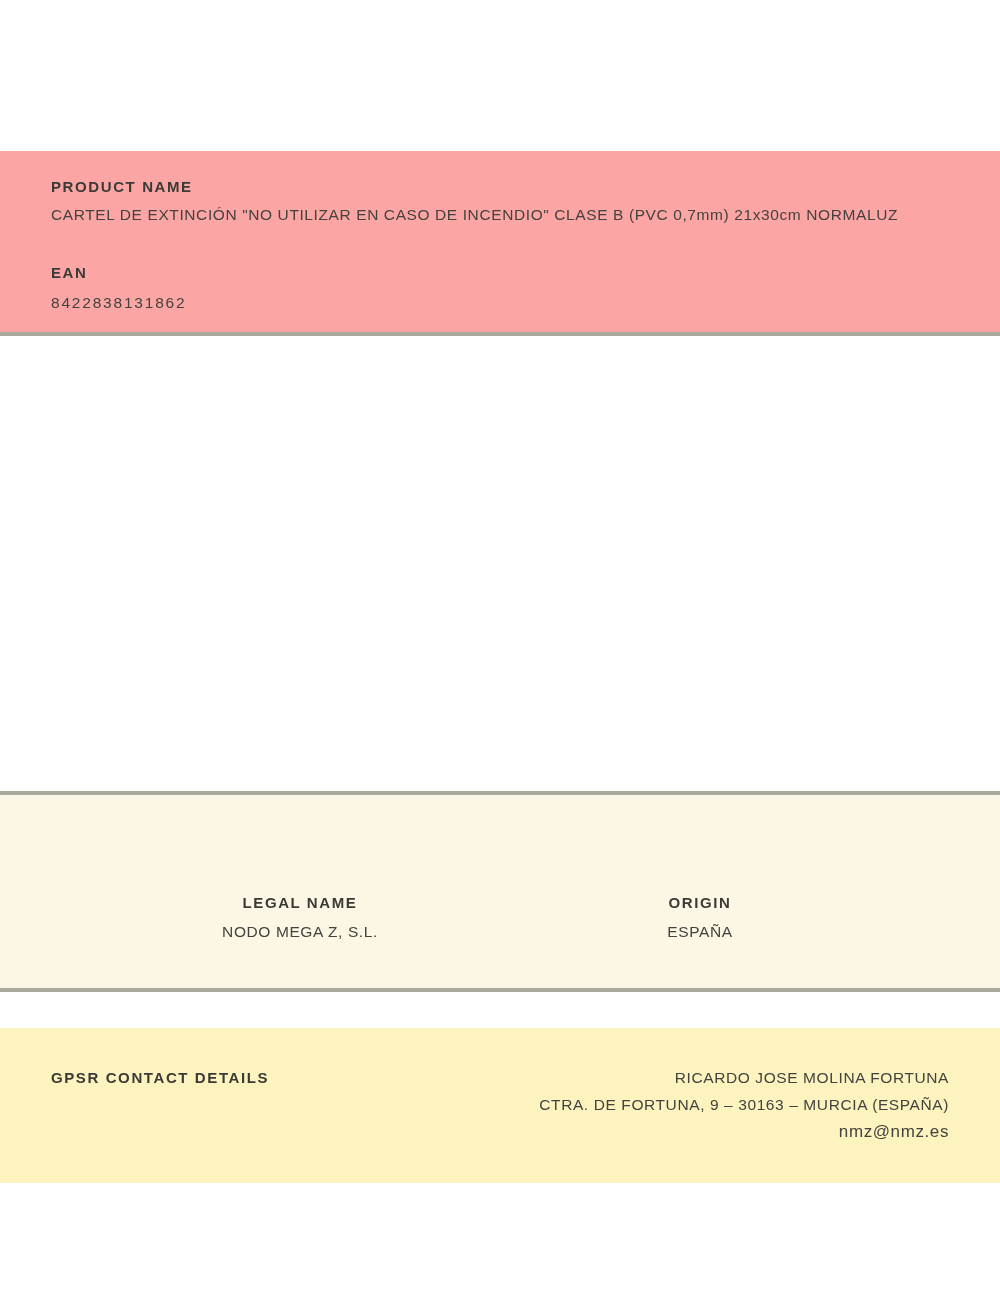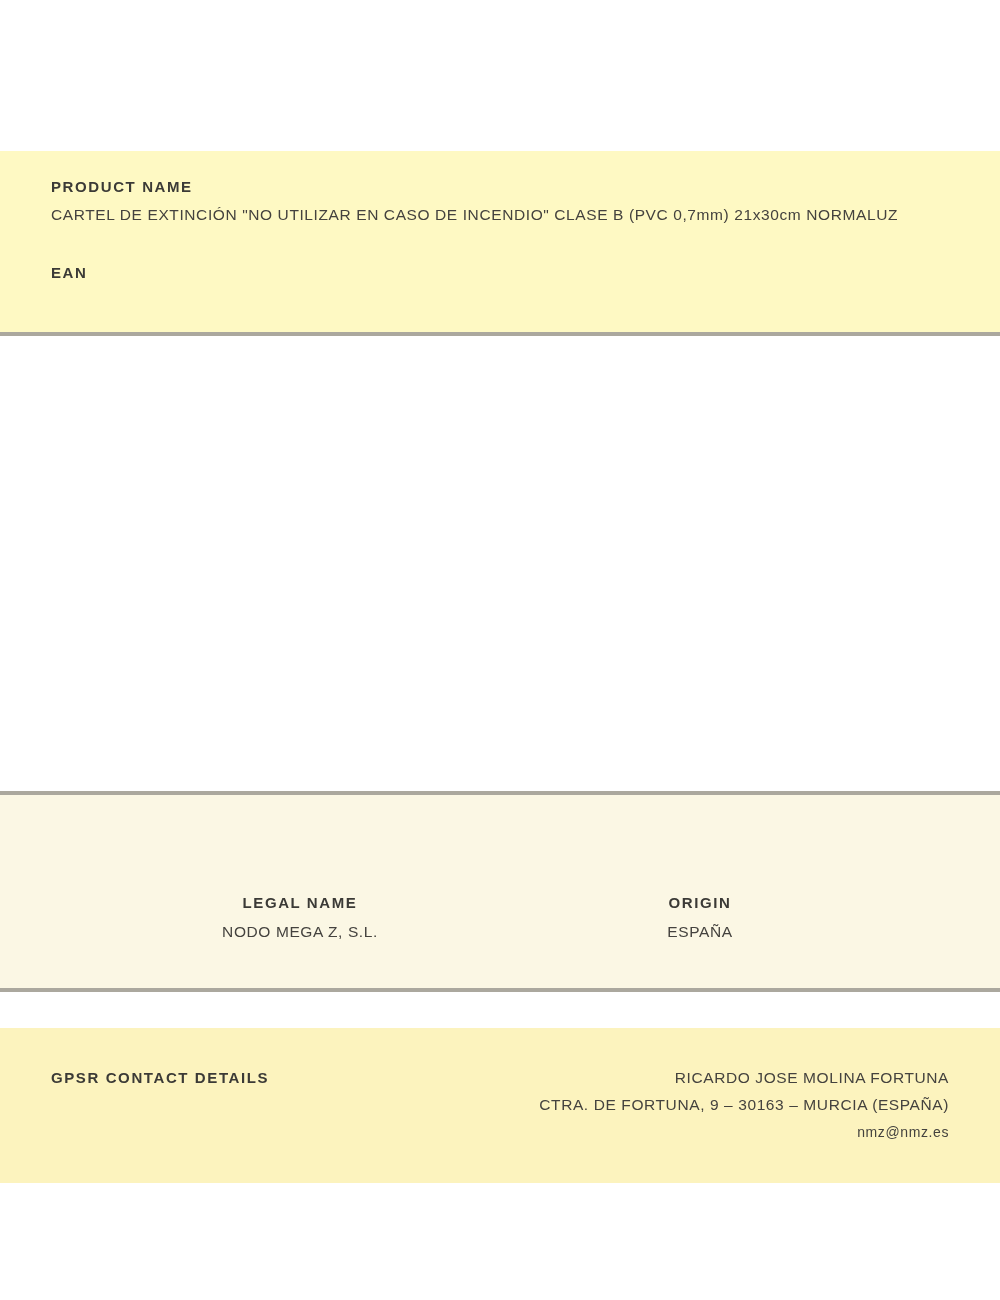--- a/index.html
+++ b/index.html
@@ -17,21 +17,21 @@
     overflow: hidden;
   }
 
   
   .section-product {
     position: absolute;
     top: 151px;
     left: 0;
     width: 1000px;
     height: 185px;
-    background: #fef9c3;
+    background: #fca5a5;
     border-bottom: 4px solid #aba89e;
     box-sizing: border-box;
     padding: 26px 51px 0 51px;
   }
 
   
   .section-trace {
     position: absolute;
     top: 791px;
     left: 0;
@@ -103,34 +103,35 @@
   .trace-value {
     margin-top: 9px;
   }
   .contact-line {
     line-height: 20px;
   }
   .contact-line + .contact-line {
     margin-top: 7px;
   }
   .contact-email {
-    font-size: 14px;
+    font-size: 17px;
     margin-top: 9px;
     letter-spacing: 0.6px;
   }
 </style>
 </head>
 <body>
 
 <div class="sheet">
 
   <div class="section-product">
     <div class="field-label">PRODUCT NAME</div>
     <div class="field-value product-name-value">CARTEL DE EXTINCIÓN "NO UTILIZAR EN CASO DE INCENDIO" CLASE B (PVC 0,7mm) 21x30cm NORMALUZ</div>
     <div class="field-label ean-label">EAN</div>
+    <div class="field-value ean-value">8422838131862</div>
   </div>
 
   <div class="section-trace">
     <div class="trace-grid trace-row-2">
       <div class="trace-cell">
         <div class="field-label">LEGAL NAME</div>
         <div class="field-value trace-value">NODO MEGA Z, S.L.</div>
       </div>
       <div class="trace-cell">
         <div class="field-label">ORIGIN</div>

